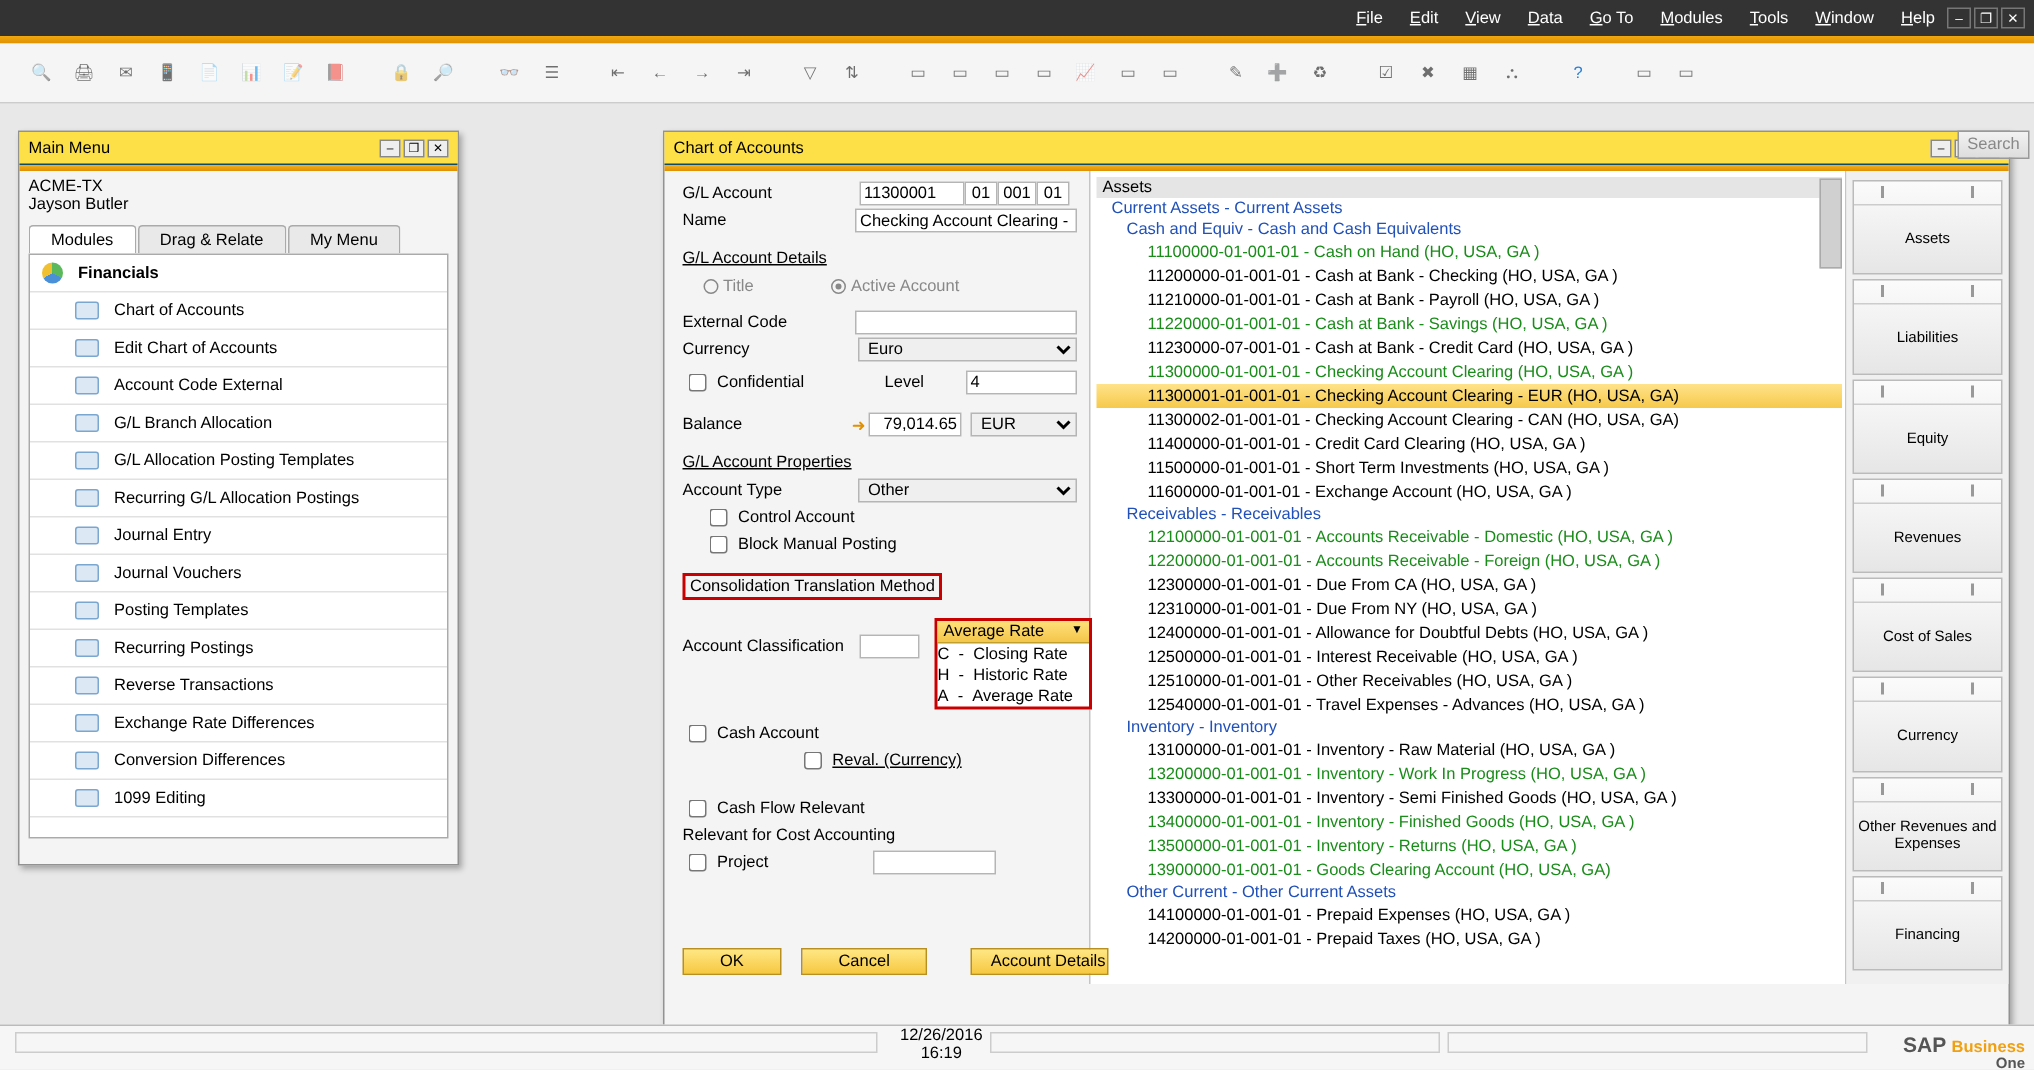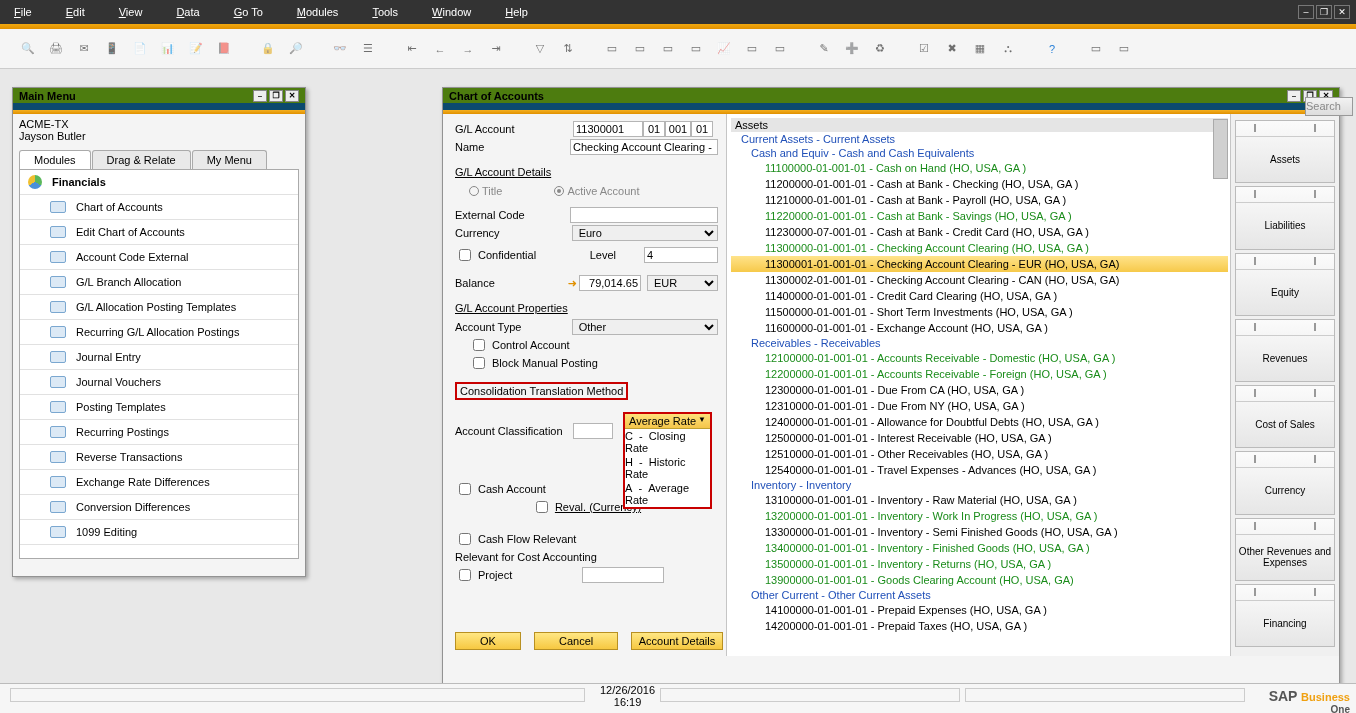--- a/index.html
+++ b/index.html
@@ -1,37 +1,37 @@
 <!DOCTYPE html>
 <html><head>
 <meta charset="utf-8">
 <style>
 * { box-sizing: border-box; font-family: Tahoma, Arial, sans-serif; font-size: 11px; }
 body { margin: 0; background: #e8e8e8; width: 1356px; height: 713px; overflow: hidden; position: relative; }
 
 
 .appbar { background: #333; height: 24px; display: flex; align-items: center; padding: 0 6px; }
-.appbar .menu { display: flex; gap: 18px; flex: 1; }
+.appbar .menu { display: flex; gap: 2px; flex: 1; justify-content: flex-end; }
 .appbar .menu span { color: #fff; padding: 3px 8px; cursor: default; }
 .appbar .menu span u { text-decoration: underline; }
 .winicons { display: flex; gap: 2px; }
 .winicons div { width: 16px; height: 14px; border: 1px solid #777; background: #333; color: #fff; display:flex;align-items:center;justify-content:center;font-size:9px; }
 
 .goldbar { background: linear-gradient(#f0a810,#e09000); height: 5px; }
 
 
 .toolbar { background: #f5f5f5; height: 40px; border-bottom: 1px solid #ccc; display: flex; align-items: center; padding: 0 18px; gap: 8px;}
 .toolbar .tb { width: 20px; height: 20px; display:flex; align-items:center; justify-content:center; opacity:.55; }
 .toolbar .sep { width: 8px; }
 
 
 .workspace { position: absolute; top: 69px; left: 0; right: 0; bottom: 30px; }
 
 .panel { position:absolute; background:#f4f4f4; border:1px solid #929292; box-shadow:2px 2px 4px rgba(0,0,0,.3);}
-.panel-title { background:#4d7c0f; border-bottom:7px solid #0c4a6e; height:22px; display:flex; align-items:center; padding:0 6px; font-weight:bold; font-size:14px;}
+.panel-title { background:#fde047; border-bottom:1px solid #0c4a6e; height:22px; display:flex; align-items:center; padding:0 6px; font-weight:normal; font-size:14px;}
 .panel-goldline { height:4px; background:linear-gradient(#f5b020,#e09000);}
 .panel-title .ticons { margin-left:auto; display:flex; gap:2px;}
 .panel-title .ticons div{ width:14px;height:12px;border:1px solid #888;background:#eee;font-size:8px;display:flex;align-items:center;justify-content:center;}
 
 
 #mainmenu { left:12px; top:18px; width:294px; height:490px;}
 .mm-head { padding:4px 6px 2px 6px; }
 .mm-tabs { display:flex; gap:1px; padding:0 6px; margin-top:6px;}
 .mm-tabs .tab { border:1px solid #aaa; border-bottom:none; border-radius:3px 3px 0 0; padding:3px 14px; background:#e9e9e9;}
 .mm-tabs .tab.active { background:#fff; font-weight:normal;}
@@ -55,41 +55,41 @@
 .drawer .dlbl { flex:1; display:flex; align-items:center; justify-content:center; text-align:center; font-size:10px; padding:0 2px; line-height:1.1;}
 
 .field { display:flex; align-items:center; height:18px;}
 .field .lbl { width:118px;}
 .field input[type=text], .field select { height:16px; border:1px solid #b5b5b5; font-size:11px; padding:0 2px;}
 .sect { font-size:11px; text-decoration:underline; margin-top:10px; margin-bottom:4px;}
 .tinybox { width:22px; height:16px; border:1px solid #b5b5b5; text-align:center;}
 .cb { display:flex; align-items:center; gap:4px;}
 .cb input { width:12px; height:12px;}
 .redbox { border:2px solid #c80000; padding:1px 3px; margin:20px 0;}
-.dropdown-open { position:absolute; z-index:5; border:2px solid #c80000; background:#fff; left:180px; top:298px; width:89px;}
+.dropdown-open { position:absolute; z-index:5; border:2px solid #c80000; background:#fff; left:180px; top:298px; width:105px;}
 .dropdown-open .dh { background:linear-gradient(#ffe17a,#f4c54a); border-bottom:1px solid #c0a030; padding:1px 4px;}
 .dropdown-open .dr{ padding:1px 0;}
 .dropdown-open .dh::after { content:'▼'; float:right; font-size:8px;}
 .btn { background:linear-gradient(#ffe784,#f6c841); border:1px solid #b89022; height:18px; padding:0 24px; margin-right:10px;}
 .coa-buttons { position:absolute; bottom:6px; left:12px;}
-.coa-buttons .btn.right{ position:absolute; left:176px; width:92px; padding:1px;}
+.coa-buttons .btn.right{ position:absolute; left:192px; width:92px; padding:1px;text-align:right;}
 .radio { display:inline-flex; align-items:center; gap:3px; margin-right:12px; color:#888;}
 .radio .dot { width:10px;height:10px;border:1px solid #888;border-radius:50%; display:inline-flex; align-items:center; justify-content:center;}
 .radio.sel .dot::after{content:'';width:4px;height:4px;border-radius:50%;background:#888;}
 
 .tree { padding:4px 2px 4px 4px;}
 .tree .hd { background:#e5e5e5; padding:1px 4px; position:sticky; top:0;}
 .tree .l1 { color:#2050b8; padding:1px 2px 1px 10px;}
 .tree .l2 { color:#2050b8; padding:1px 2px 1px 20px;}
 .tree .l3 { padding:0px 2px 0px 34px; line-height:16px;}
 .tree .l3.g { color:#1a8c1a;}
 .tree .l3.sel { background:linear-gradient(#ffe38a,#f6c94a);}
 .coa-scroll { position:absolute; right:111px; top:31px; bottom:30px; width:15px;}
 .coa-scroll .thumb{ position:absolute; top:0; width:100%; height:60px; background:#d0d0d0; border:1px solid #aaa;}
-.searchbox { position:absolute; right:3px; top:18px; width:48px; height:19px; border:1px solid #999; background:linear-gradient(#f2f2f2,#ddd); text-align:left; color:#888; line-height:17px;margin-top:10px;}
+.searchbox { position:absolute; right:3px; top:18px; width:48px; height:19px; border:1px solid #999; background:linear-gradient(#f2f2f2,#ddd); text-align:center; color:#888; line-height:17px;}
 
 .statusbar { position:absolute; bottom:0; left:0; right:0; height:30px; border-top:1px solid #bbb; background:#f6f6f6;}
 .statusbar .seg { position:absolute; top:4px; height:14px; border:1px solid #ccc;}
 .statusbar .date { position:absolute; left:600px; top:0; font-size:10px;}
 .statusbar .logo { position:absolute; right:6px; top:4px; font-weight:bold; font-size:14px; color:#555;}
 .statusbar .logo .b{ color:#f0a010;}
 </style>
 </head>
 <body>
 

